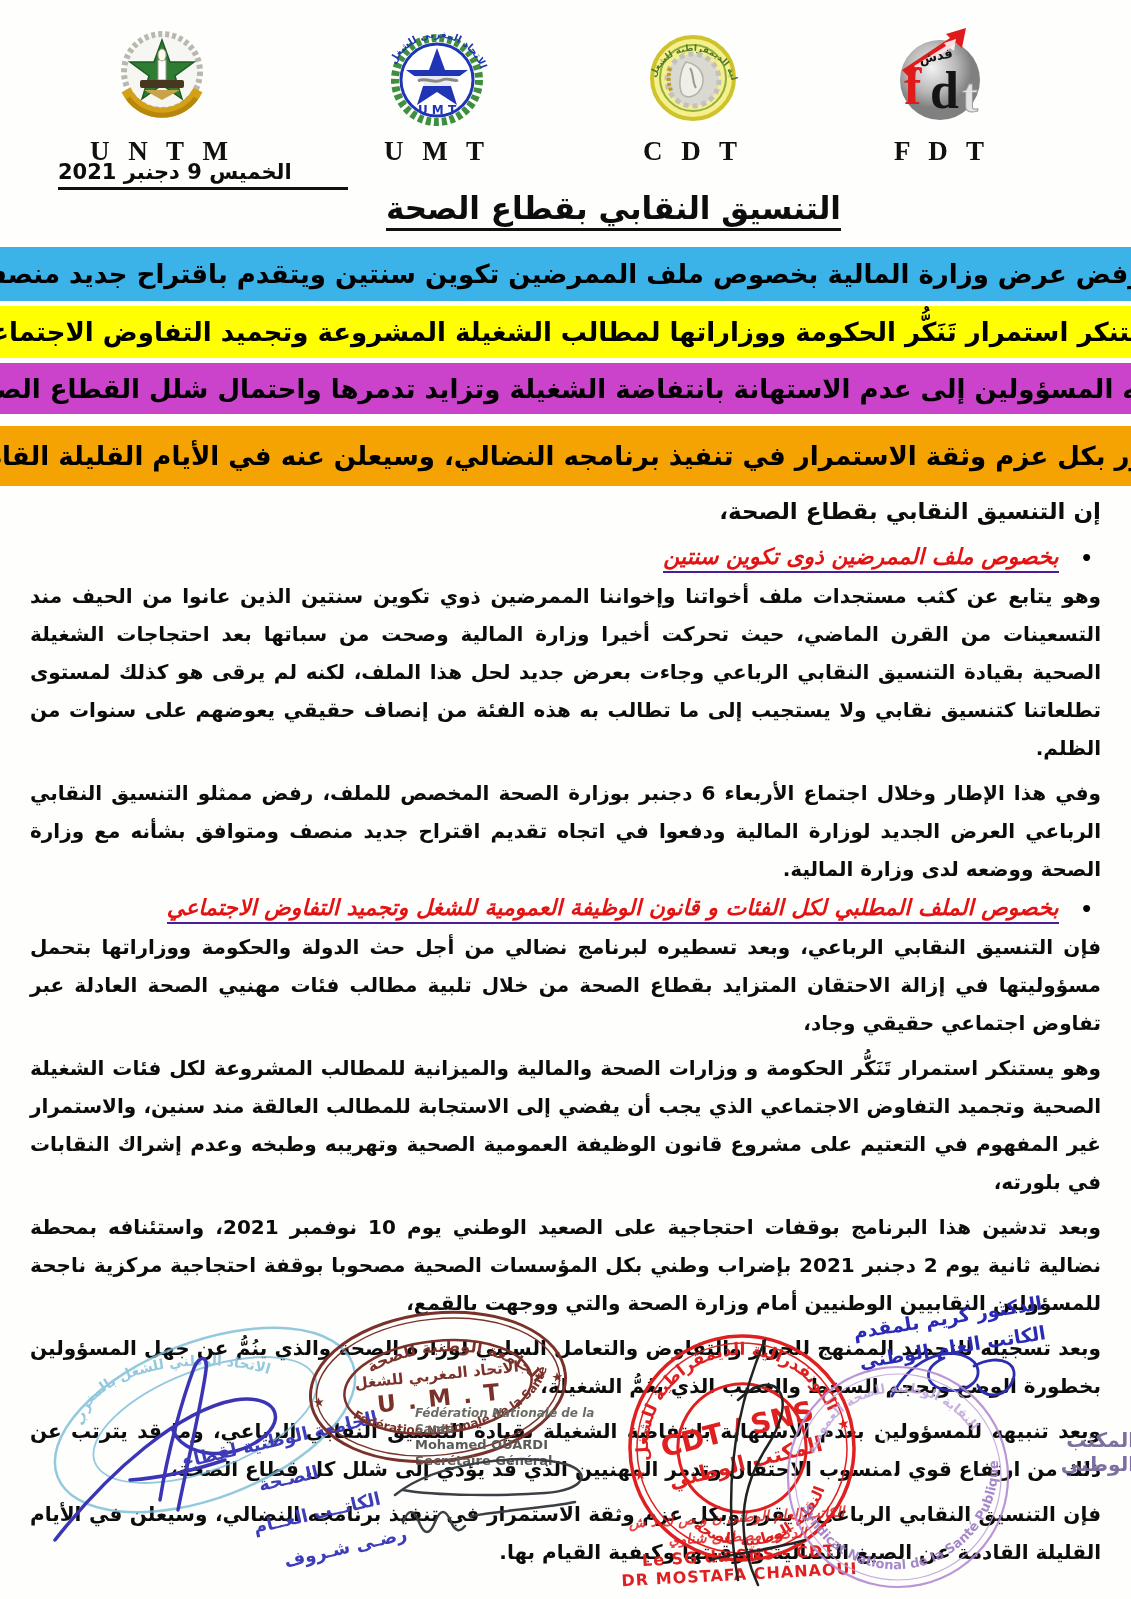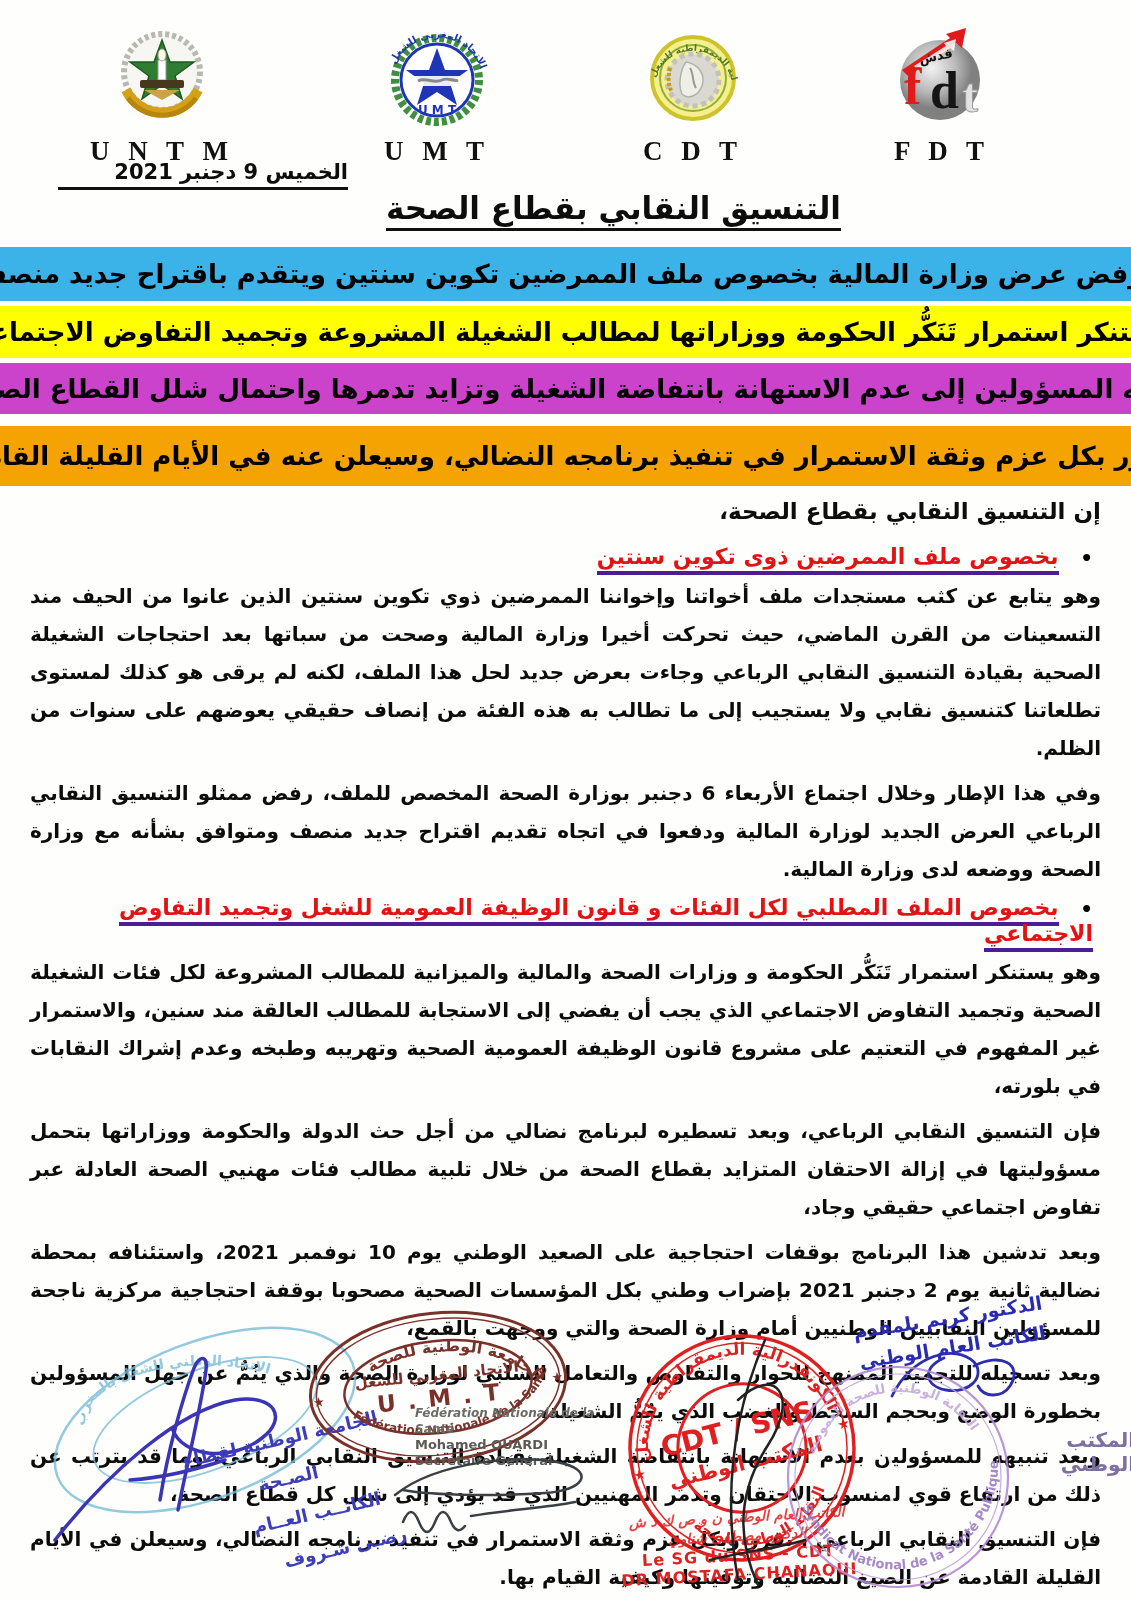--- a/index.html
+++ b/index.html
@@ -18,21 +18,21 @@
     font-family:"Liberation Serif", serif;
     font-weight:bold;font-size:27px;letter-spacing:6px;color:#111;
     margin-top:4px;white-space:nowrap;
   }
   #logo-untm{left:82px;top:28px;width:160px;text-align:center;}
   #logo-umt{left:362px;top:28px;width:150px;}
   #logo-cdt{left:618px;top:28px;width:150px;}
   #logo-fdt{left:862px;top:22px;width:160px;}
   .date-line{
     position:absolute;left:58px;top:160px;width:290px;
-    direction:rtl;text-align:right;
+    direction:rtl;text-align:left;
     font-size:21px;font-weight:bold;
     border-bottom:3px solid #111;padding-bottom:3px;
   }
   .doc-title{
     position:absolute;left:0;top:190px;width:100%;
     direction:rtl;text-align:center;
     font-size:31px;font-weight:bold;padding-left:48px;
   }
   .doc-title span{border-bottom:3px solid #111;padding-bottom:2px;}
   
@@ -57,22 +57,22 @@
     font-size:23px;font-weight:bold;
     margin:6px 30px 20px 30px;
   }
   .red-heading{
     direction:rtl;text-align:right;
     margin:2px 38px 6px 30px;
     font-size:22px;font-weight:bold;
   }
   .red-heading .bullet{color:#000;margin-left:14px;font-size:20px;vertical-align:middle;}
   .red-heading .red-text{
-    color:#e31313;
-    border-bottom:4px solid #4c1d95;padding-bottom:2px;
+    color:#e31313;font-style:italic;
+    border-bottom:2px solid #4c1d95;padding-bottom:2px;
   }
   .body-text p{
     direction:rtl;text-align:justify;
     font-size:20px;font-weight:bold;line-height:38px;
     margin:7px 30px;color:#0c0c0c;
   }
   
   .footer{position:absolute;left:0;top:1300px;width:1131px;height:299px;}
   .abs{position:absolute;}
   .untm-handtext{
@@ -196,22 +196,22 @@
       <span class="bullet">•</span>
       <span class="red-text">بخصوص ملف الممرضين ذوى تكوين سنتين</span>
     </div>
     <p>وهو يتابع عن كثب مستجدات ملف أخواتنا وإخواننا الممرضين ذوي تكوين سنتين الذين عانوا من الحيف مند التسعينات من القرن الماضي، حيث تحركت أخيرا وزارة المالية وصحت من سباتها بعد احتجاجات الشغيلة الصحية بقيادة التنسيق النقابي الرباعي وجاءت بعرض جديد لحل هذا الملف، لكنه لم يرقى هو كذلك لمستوى تطلعاتنا كتنسيق نقابي ولا يستجيب إلى ما تطالب به هذه الفئة من إنصاف حقيقي يعوضهم على سنوات من الظلم.</p>
     <p>وفي هذا الإطار وخلال اجتماع الأربعاء 6 دجنبر بوزارة الصحة المخصص للملف، رفض ممثلو التنسيق النقابي الرباعي العرض الجديد لوزارة المالية ودفعوا في اتجاه تقديم اقتراح جديد منصف ومتوافق بشأنه مع وزارة الصحة ووضعه لدى وزارة المالية.</p>
 
     <div class="red-heading">
       <span class="bullet">•</span>
       <span class="red-text">بخصوص الملف المطلبي لكل الفئات و قانون الوظيفة العمومية للشغل وتجميد التفاوض الاجتماعي</span>
     </div>
+    <p>فإن التنسيق النقابي الرباعي، وبعد تسطيره لبرنامج نضالي من أجل حث الدولة والحكومة ووزاراتها بتحمل مسؤوليتها في إزالة الاحتقان المتزايد بقطاع الصحة من خلال تلبية مطالب فئات مهنيي الصحة العادلة عبر تفاوض اجتماعي حقيقي وجاد،</p>
     <p>وهو يستنكر استمرار تَنَكُّر الحكومة و وزارات الصحة والمالية والميزانية للمطالب المشروعة لكل فئات الشغيلة الصحية وتجميد التفاوض الاجتماعي الذي يجب أن يفضي إلى الاستجابة للمطالب العالقة مند سنين، والاستمرار غير المفهوم في التعتيم على مشروع قانون الوظيفة العمومية الصحية وتهريبه وطبخه وعدم إشراك النقابات في بلورته،</p>
-    <p>فإن التنسيق النقابي الرباعي، وبعد تسطيره لبرنامج نضالي من أجل حث الدولة والحكومة ووزاراتها بتحمل مسؤوليتها في إزالة الاحتقان المتزايد بقطاع الصحة من خلال تلبية مطالب فئات مهنيي الصحة العادلة عبر تفاوض اجتماعي حقيقي وجاد،</p>
     <p>وبعد تدشين هذا البرنامج بوقفات احتجاجية على الصعيد الوطني يوم 10 نوفمبر 2021، واستئنافه بمحطة نضالية ثانية يوم 2 دجنبر 2021 بإضراب وطني بكل المؤسسات الصحية مصحوبا بوقفة احتجاجية مركزية ناجحة للمسؤولين النقابيين الوطنيين أمام وزارة الصحة والتي ووجهت بالقمع،</p>
     <p>وبعد تسجيله للتجميد الممنهج للحوار والتفاوض والتعامل السلبي لوزارة الصحة والذي ينُمُّ عن جهل المسؤولين بخطورة الوضع وبحجم السخط والغضب الذي يعُمُّ الشغيلة،</p>
     <p>وبعد تنبيهه للمسؤولين بعدم الاستهانة بانتفاضة الشغيلة بقيادة التنسيق النقابي الرباعي، وما قد يترتب عن ذلك من ارتفاع قوي لمنسوب الاحتقان وتدمر المهنيين الذي قد يؤدي إلى شلل كل قطاع الصحة،</p>
     <p>فإن التنسيق النقابي الرباعي ، يقرر وبكل عزم وثقة الاستمرار في تنفيذ برنامجه النضالي، وسيعلن في الأيام القليلة القادمة عن الصيغ النضالية وتوقيتها وكيفية القيام بها.</p>
   </div>
 
   <div class="footer">
 
     <svg class="abs" style="left:10px;top:10px;" width="400" height="250" viewBox="0 0 400 250">
       <defs>

